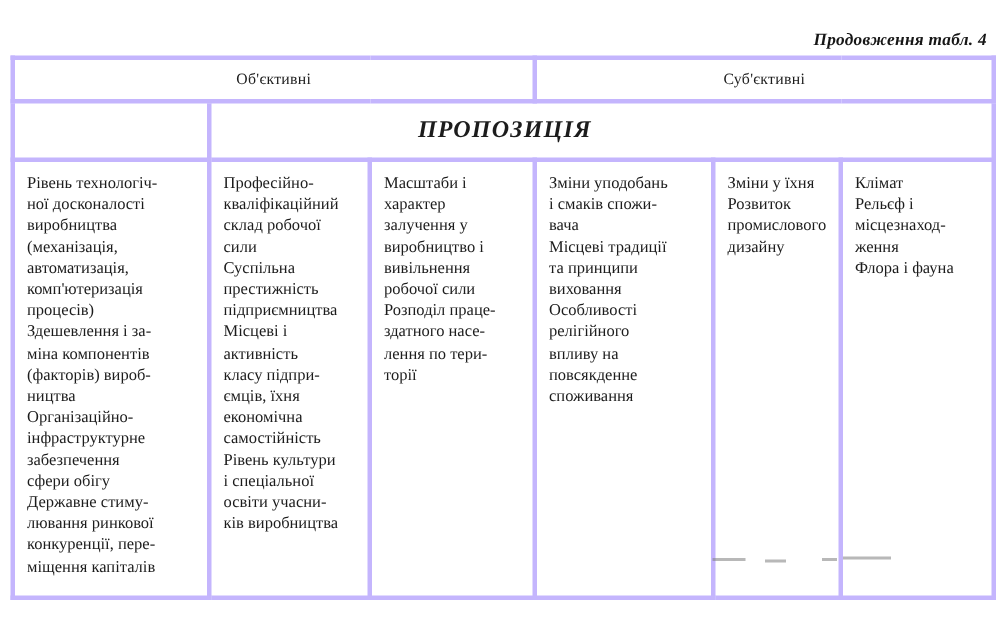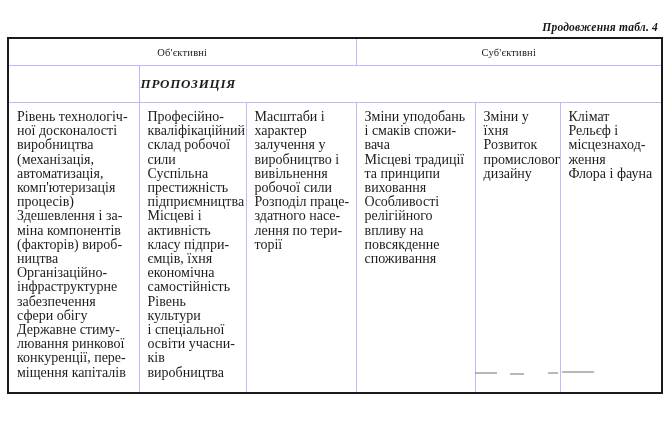--- a/index.html
+++ b/index.html
@@ -28,21 +28,21 @@
   table.factors {
     position: absolute;
     left: 7px;
     top: 37px;
     width: 654px;
     border-collapse: collapse;
     table-layout: fixed;
     border: 2px solid #1a1a1a;
   }
   table.factors td {
-    border: 1px solid #c4b5fd;
+    border: 3px solid #c4b5fd;
     overflow: hidden;
   }
   .group-row td {
     height: 24px;
     text-align: center;
     vertical-align: middle;
     font-size: 10.5px;
     border-bottom: 2px solid #1f1f1f;
     letter-spacing: 0.2px;
   }
@@ -53,32 +53,33 @@
     font-size: 10px;
     border-bottom: 2px solid #1f1f1f;
     padding: 0 2px;
   }
   .section-row td {
     height: 34px;
     border-bottom: none;
     vertical-align: middle;
   }
   .section-cell {
+    text-align: center;
     font-style: italic;
     font-weight: bold;
-    font-size: 13px;
+    font-size: 16px;
     letter-spacing: 0.8px;
     padding-right: 130px;
   }
   .body-row td {
     height: 278px;
     border-top: none;
     vertical-align: top;
     padding: 7px 3px 4px 8px;
-    font-size: 14px;
+    font-size: 11px;
     line-height: 14.2px;
     white-space: pre-line;
     margin-left: 28px;
   }
   .artifact {
     position: absolute;
     background: #7d7d7d;
     opacity: 0.55;
     height: 2px;
   }

